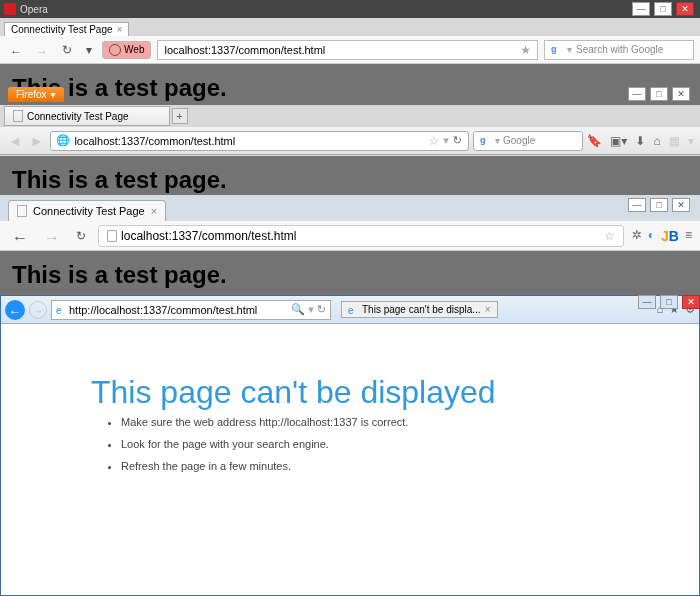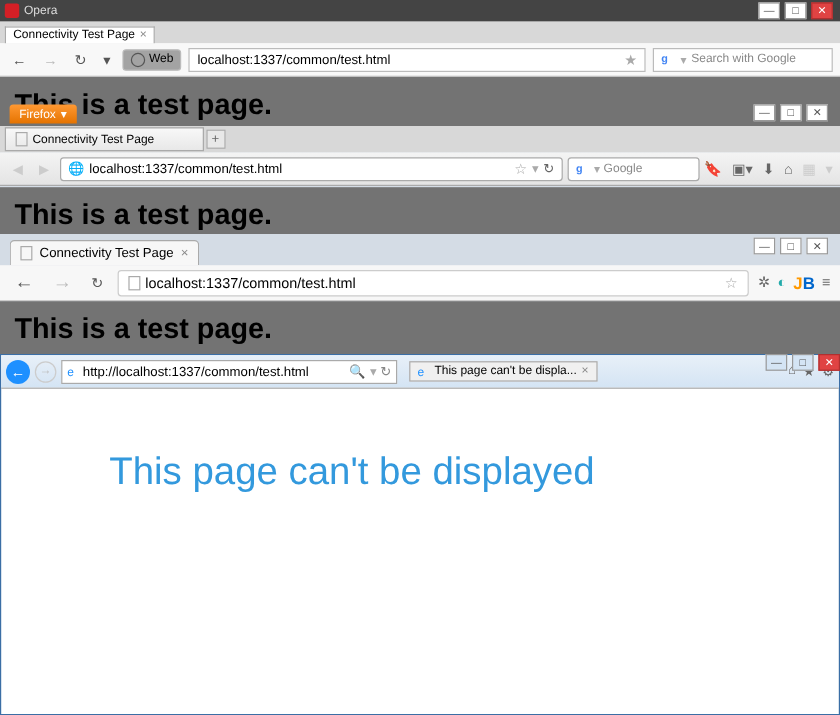--- a/index.html
+++ b/index.html
@@ -9,21 +9,21 @@
 .wc .cl{background:#e04343;color:#fff;border-color:#b03030}
 
 .opera{position:absolute;left:0;top:0;width:700px;height:80px;background:#f0f0f0;border-bottom:1px solid #ccc}
 .opera .tbar{background:#444;height:18px;display:flex;align-items:center;padding:0 4px;color:#ddd;font-size:10px;gap:4px}
 .opera .tbar .icn{width:12px;height:12px;background:#d41f26;border-radius:2px}
 .opera .tabs{background:#d8d8d8;height:18px;display:flex;align-items:flex-end;padding-left:4px}
 .opera .tab{background:#fff;border:1px solid #aaa;border-bottom:none;padding:1px 6px;font-size:10px;display:flex;gap:4px;align-items:center}
 .opera .tab .x{color:#888;cursor:pointer}
 .opera .nav{background:#f8f8f8;height:28px;display:flex;align-items:center;gap:6px;padding:0 6px;border-bottom:1px solid #ccc}
 .arrow{font-size:12px;color:#555;padding:2px 4px}
-.opera .web{border:1px solid #bbb;padding:2px 6px;font-size:10px;border-radius:3px;background:#a3a3a3;display:flex;gap:3px;align-items:center}
+.opera .web{border:1px solid #bbb;padding:2px 6px;font-size:10px;border-radius:3px;background:#fca5a5;display:flex;gap:3px;align-items:center}
 .opera .web:before{content:"";width:10px;height:10px;border:1.5px solid #555;border-radius:50%}
 .opera .addr{flex:1;border:1px solid #bbb;height:20px;padding:0 6px;font-size:11px;display:flex;align-items:center;justify-content:space-between;background:#fff}
 .opera .search{width:150px;border:1px solid #bbb;height:20px;padding:0 6px;font-size:10px;display:flex;align-items:center;gap:4px;background:#fff;color:#888}
 .gicon{width:12px;height:12px;display:inline-block;font-size:9px;font-weight:bold;color:#4285f4}
 .content{background:#737373;padding:10px 12px;font-family:Gentium,Georgia,serif;font-weight:bold;font-size:24px}
 
 .ff{position:absolute;left:0;top:87px;width:700px;height:98px}
 .ff .head{height:18px;display:flex;align-items:flex-start;padding-left:8px}
 .ff .btn{background:linear-gradient(#ff9933,#e57300);color:#fff;font-size:10px;padding:2px 8px;border-radius:3px 3px 0 0;display:flex;gap:4px;align-items:center}
 .ff .tabs{background:#d8d8d8;height:22px;display:flex;align-items:center;padding-left:4px;gap:2px}
@@ -204,14 +204,19 @@
       <span style="color:#888">×</span>
     </div>
     <div class="rbar">
       <span>⌂</span>
       <span>★</span>
       <span>⚙</span>
     </div>
   </div>
   <div class="body">
     <div class="h">This page can't be displayed</div>
+    <ul>
+      <li>Make sure the web address http://localhost:1337 is correct.</li>
+      <li>Look for the page with your search engine.</li>
+      <li>Refresh the page in a few minutes.</li>
+    </ul>
   </div>
 </div>
 
 </body></html>

